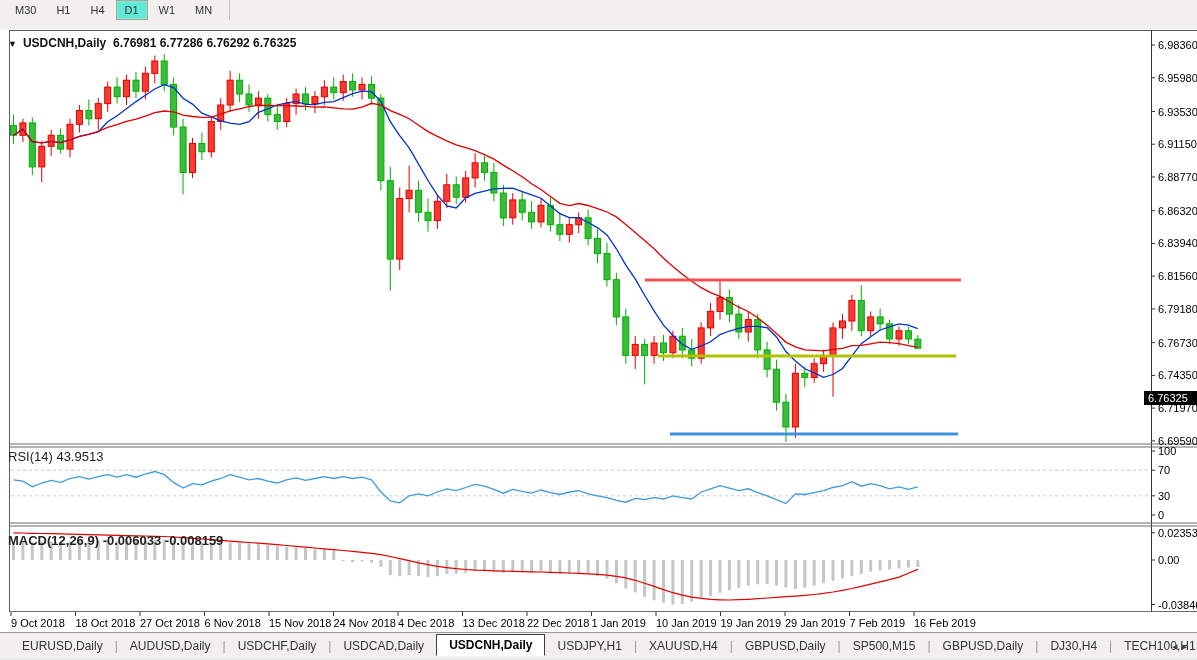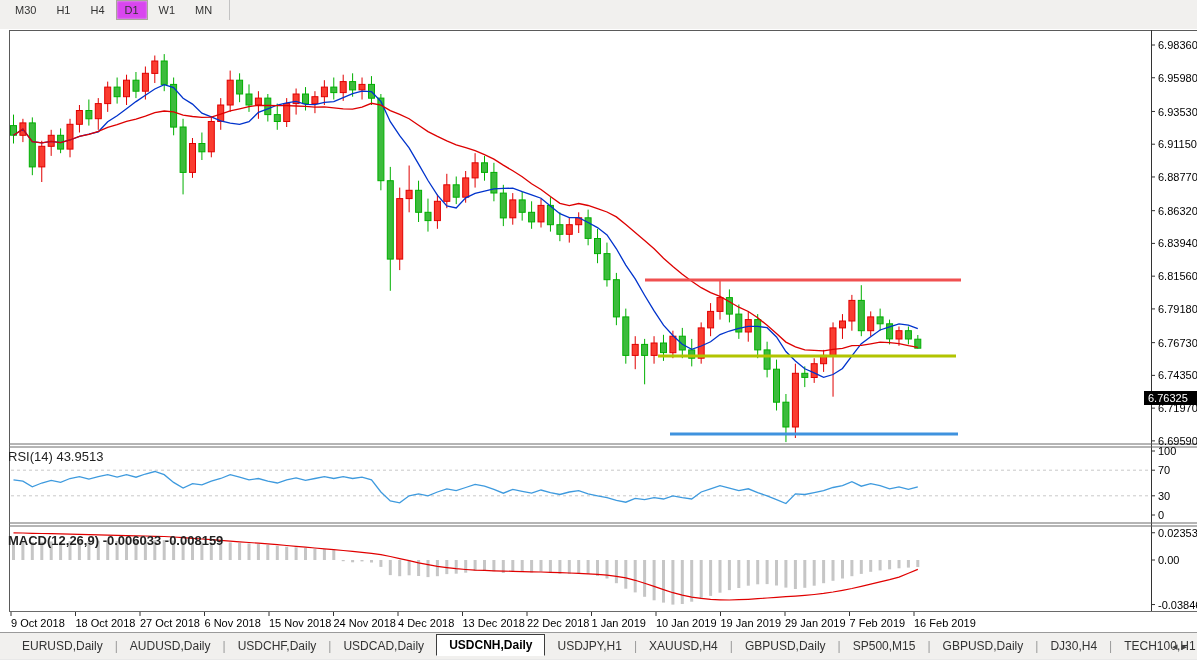--- a/index.html
+++ b/index.html
@@ -1,21 +1,21 @@
 <!DOCTYPE html>
 <html><head>
 <meta charset="utf-8">
 <style>
   html,body{margin:0;padding:0;background:#e8e8e8;}
   body{width:1197px;height:660px;overflow:hidden;position:relative;
        font-family:"Liberation Sans", sans-serif; -webkit-font-smoothing:antialiased;}
   .toolbar{position:absolute;left:0;top:0;width:1197px;height:40px;background:#f1f0ee;
            border-bottom:1px solid #8f8f8f;display:flex;align-items:flex-start;padding-left:6px;box-sizing:border-box;}
   .tf-btn{font-size:11px;color:#333;padding:3px 8px;margin-right:2px;border:1px solid transparent;cursor:default;}
-  .tf-btn.active{background:#d946ef;border:1px solid #aaa69c;box-shadow:inset 0 0 2px #ddd;}
+  .tf-btn.active{background:#5eead4;border:1px solid #aaa69c;box-shadow:inset 0 0 2px #ddd;}
   .tb-sep{width:1px;height:20px;background:#c3c3c3;margin:0 6px;}
   .chart-window{position:absolute;left:0;top:29px;width:1197px;height:603px;background:#fff;}
   #svg-holder{position:absolute;left:8px;top:0;width:1197px;height:455px;}
   .chart-title{position:absolute;left:8px;top:7px;font-size:12px;font-weight:700;color:#111;white-space:nowrap;}
   .chart-title .caret{font-size:9px;margin-right:6px;color:#111;}
   .pane-label{position:absolute;left:8px;font-size:13px;color:#222;white-space:nowrap;}
   .rsi-label{top:420px;}
   .macd-label{top:504px;font-weight:bold;}
   .price-tag{position:absolute;left:1144px;top:312px;width:53px;height:14px;background:#000;color:#fff;
              font-size:11px;line-height:14px;padding-left:4px;box-sizing:border-box;margin-top:21px;}
@@ -415,20 +415,23 @@
         <text x="648" y="598" font-size="11" fill="#000000">10 Jan 2019</text>
         <line x1="712.5" y1="583" x2="712.5" y2="587" stroke="#333"></line>
         <text x="712.5" y="598" font-size="11" fill="#000000">19 Jan 2019</text>
         <line x1="777" y1="583" x2="777" y2="587" stroke="#333"></line>
         <text x="777" y="598" font-size="11" fill="#000000">29 Jan 2019</text>
         <line x1="841.5" y1="583" x2="841.5" y2="587" stroke="#333"></line>
         <text x="841.5" y="598" font-size="11" fill="#000000">7 Feb 2019</text>
         <line x1="906" y1="583" x2="906" y2="587" stroke="#333"></line>
         <text x="906" y="598" font-size="11" fill="#000000">16 Feb 2019</text>
       </svg></div>
+  <div class="chart-title">
+    <span class="caret">▼</span><span>USDCNH,Daily</span>&nbsp;&nbsp;<span>6.76981 6.77286 6.76292 6.76325</span>
+  </div>
   <div class="pane-label rsi-label">RSI(14) 43.9513</div>
   <div class="pane-label macd-label">MACD(12,26,9) -0.006033 -0.008159</div>
   <div class="price-tag" style="top: 341.202px;">6.76325</div>
 </div>
 
 <div class="tabbar">
   <span id="tabs-container" style="display:flex;align-items:center;">
       <span class="tab">EURUSD,Daily</span>
       <span class="tab-sep">|</span>
       <span class="tab">AUDUSD,Daily</span>

